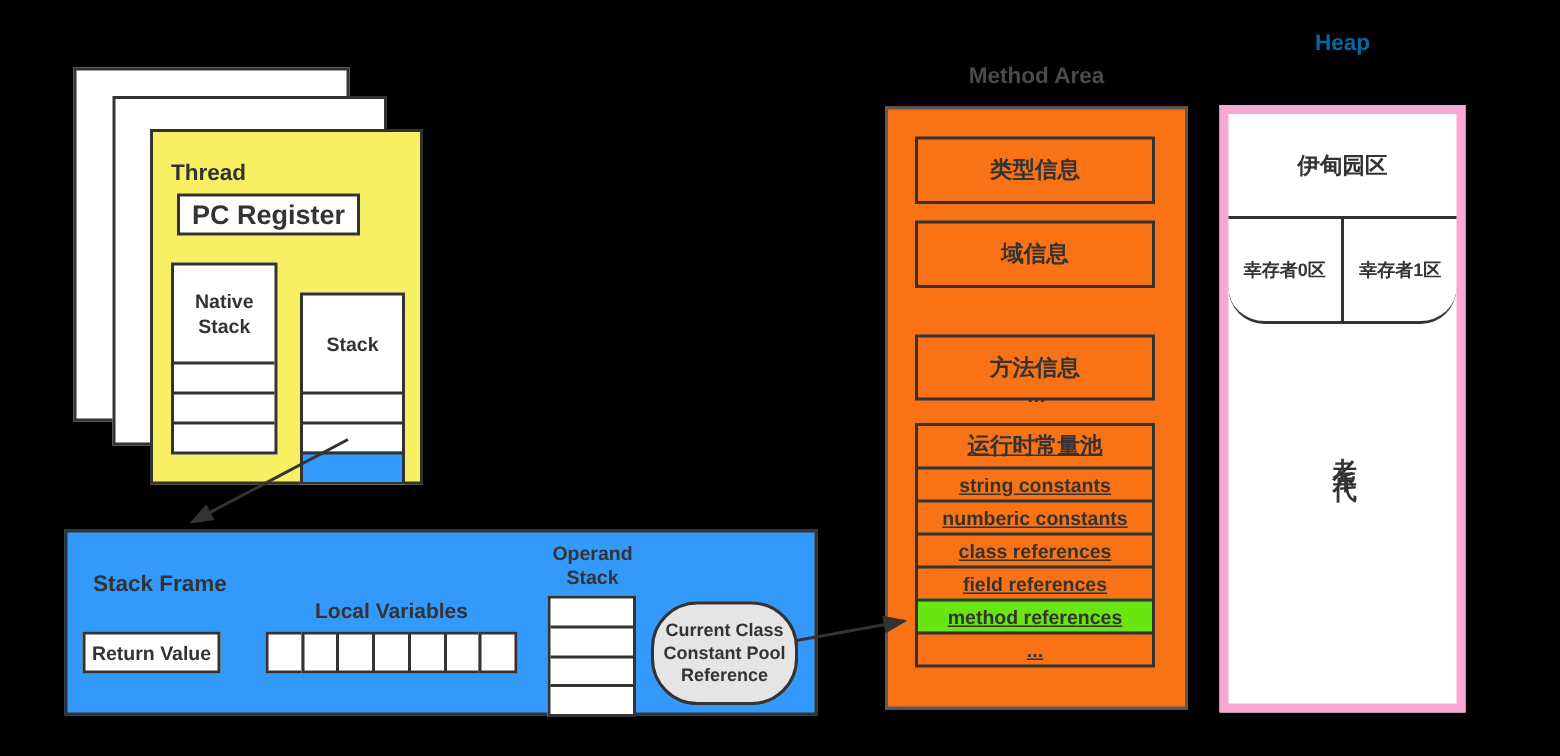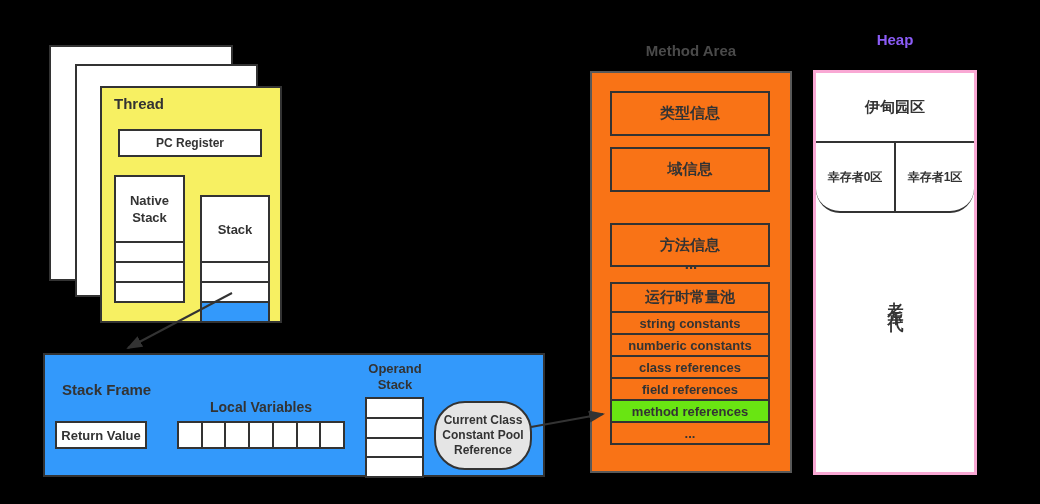--- a/index.html
+++ b/index.html
@@ -6,22 +6,22 @@
   html,body { width: 1040px; height: 504px; background: #000; overflow: hidden; }
   body { font-family: "Liberation Sans", sans-serif; font-weight: bold; color: #333; }
   #stage { position: relative; width: 1040px; height: 504px; }
   .abs { position: absolute; }
   .box { border: 2px solid #333; background: #fff; }
 
   
   #back-rect-1 { left: 49px; top: 45px; width: 184px; height: 236px; }
   #back-rect-2 { left: 75px; top: 64px; width: 183px; height: 233px; }
   #thread-box  { left: 100px; top: 86px; width: 182px; height: 237px; background: #F7F062; }
-  #thread-title { left: 12px; top: 7px; font-size: 15px; }
-  #pc-register { left: 16px; top: 41px; width: 144px; height: 28px; display:flex; align-items:center; justify-content:center; font-size: 12px; }
+  #thread-title { left: 12px; top: 19px; font-size: 15px; }
+  #pc-register { left: 16px; top: 41px; width: 122px; height: 28px; display:flex; align-items:center; justify-content:center; font-size: 18px; }
   .stackcol { top: 87px; width: 71px; height: 128px; display: flex; flex-direction: column; }
   #native-stack { left: 12px; }
   #stack-col { left: 98px; width: 70px; margin-top: 20px; }
   .stackcol .lbl { flex: 1; display:flex; align-items:center; justify-content:center; text-align:center; font-size: 13px; line-height: 17px; }
   .stackcol .row { height: 20px; border-top: 2px solid #333; }
   .row-blue { background: #3399FB; }
 
   
   #stack-frame { left: 43px; top: 353px; width: 502px; height: 124px; background: #3399FB; }
   #stack-frame-title { left: 17px; top: 26px; font-size: 15px; }
@@ -37,28 +37,28 @@
   #constant-pool-ref { left: 389px; top: 46px; width: 98px; height: 69px; background: #e5e5e5; font-size: 12px; line-height: 15px; text-align: center; display:flex; align-items:center; justify-content:center; padding: 2px; border-radius: 31px; }
 
   
   #method-area-title { left: 590px; top: 42px; width: 202px; text-align:center; font-size: 15px; color: #4A4A4A; }
   #method-area { left: 590px; top: 71px; width: 202px; height: 402px; background: #f97316; border: 2px solid #595959; }
   .ma-box { position: absolute; left: 18px; width: 160px; border: 2px solid #333; display:flex; align-items:center; justify-content:center; font-size: 15px; }
   #ma-box-1 { top: 18px; height: 45px; }
   #ma-box-2 { top: 74px; height: 45px; }
   #ma-box-3 { top: 130px; height: 44px; margin-top: 20px; }
   #ma-ellipsis { position:absolute; left: 0; top: 182px; width: 100%; text-align:center; font-size: 15px; }
-  #pool { position: absolute; left: 18px; top: 209px; width: 160px; border: 2px solid #333; }
+  #pool { position: absolute; left: 18px; top: 209px; width: 160px; border: 2px solid #333; text-decoration: underline; }
   #pool .pool-header { height: 27px; display:flex; align-items:center; justify-content:center; font-size: 15px; }
   #pool .pool-row { height: 22px; border-top: 2px solid #333; display:flex; align-items:center; justify-content:center; font-size: 13px; }
   #pool .pool-row.hl { background: #69E512; }
 
   
-  #heap-title { left: 813px; top: 31px; width: 164px; text-align:center; font-size: 15px; color: #8b5cf6; }
-  #heap { left: 813px; top: 70px; width: 164px; height: 405px; background:#fff; border: 3px solid #f9a8d4; display:flex; flex-direction: column; }
+  #heap-title { left: 813px; top: 20px; width: 164px; text-align:center; font-size: 15px; color: #0369a1; }
+  #heap { left: 813px; top: 70px; width: 164px; height: 405px; background:#fff; border: 6px solid #f9a8d4; display:flex; flex-direction: column; }
   #heap-eden { height: 70px; border-bottom: 2px solid #333; display:flex; align-items:center; justify-content:center; font-size: 15px; }
   #heap-survivors { height: 70px; border-bottom: 2px solid #333; display:flex;border-radius:24px; }
   #heap-survivors .sv { flex: 1; display:flex; align-items:center; justify-content:center; font-size: 12px; }
   #survivor-0 { border-right: 2px solid #333; }
   #heap-old { flex: 1; display:flex; justify-content:center; padding-top: 76px; }
   #heap-old span { writing-mode: vertical-lr; text-orientation: upright; font-size: 16px; letter-spacing: 7px; }
 
   #arrows { left:0; top:0; width:1040px; height:504px; pointer-events:none; }
 </style>
 </head>

